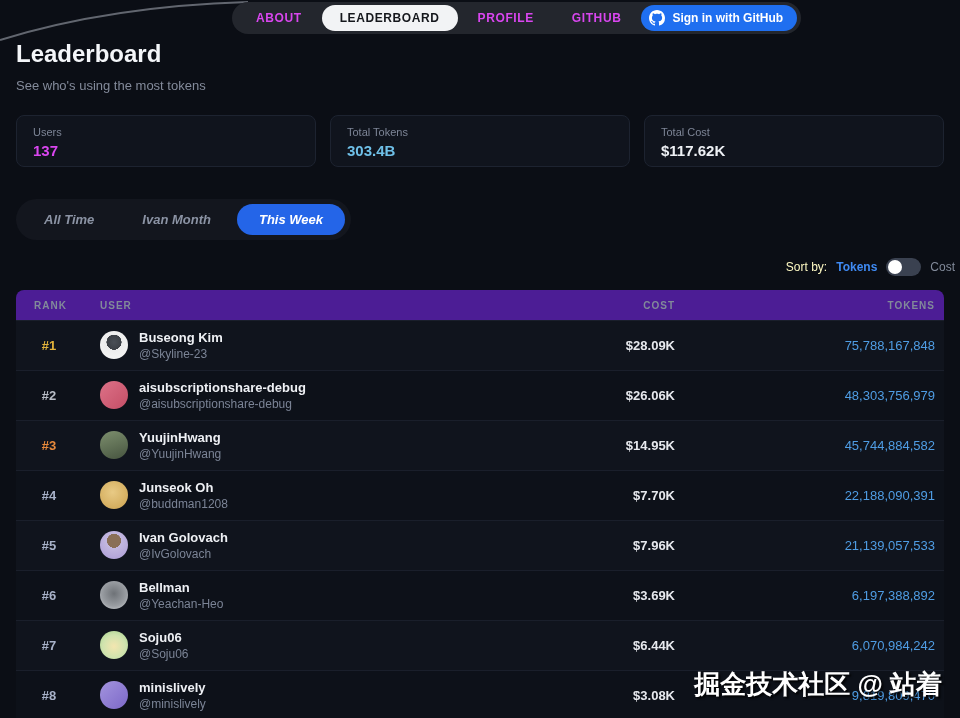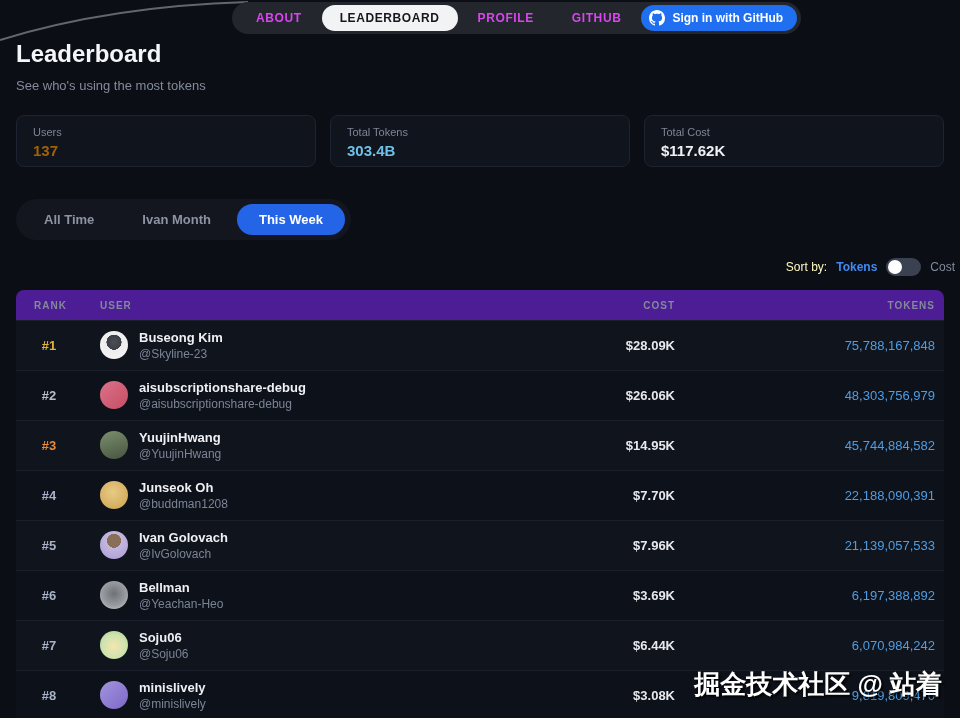--- a/index.html
+++ b/index.html
@@ -44,21 +44,21 @@
   }
   .stat-label { font-size:11px; color:#7d8596; }
   .stat-value { font-size:15px; font-weight:700; margin-top:4px; color:#eef1f5; }
 
   .filter-pill {
     display:inline-flex; align-items:center; gap:4px;
     background:#13161e; border-radius:22px; padding:5px 6px; margin-top:32px;
   }
   .filter-tab {
     font-size:13px; font-weight:600; color:#8b93a4;
-    padding:8px 22px; border-radius:17px; cursor:pointer; white-space:nowrap;
+    padding:8px 22px; border-radius:17px; cursor:pointer; white-space:nowrap;font-style:italic;
   }
   .filter-tab.active { background:#2465e8; color:#ffffff; }
 
   .sort-row {
     display:flex; align-items:center; justify-content:flex-end; gap:9px;
     margin-top:18px; margin-right:-11px; font-size:12px;
   }
   .sort-label { color:#fef9c3; }
   .sort-opt { color:#828a9a; cursor:pointer; }
   .sort-opt.active { color:#3f8af3; font-weight:700; }
@@ -127,21 +127,21 @@
 </div>
 
 <div class="main">
 
   <div class="page-title">Leaderboard</div>
   <div class="page-subtitle">See who's using the most tokens</div>
 
   <div class="stats-row">
     <div class="stat-card">
       <div class="stat-label">Users</div>
-      <div class="stat-value" style="color:#a16207">137</div>
+      <div class="stat-value" style="color:#d946ef">137</div>
     </div>
     <div class="stat-card">
       <div class="stat-label">Total Tokens</div>
       <div class="stat-value" style="color:#6fc0e8">303.4B</div>
     </div>
     <div class="stat-card">
       <div class="stat-label">Total Cost</div>
       <div class="stat-value" style="color:#eef1f5">$117.62K</div>
     </div>
   </div>

